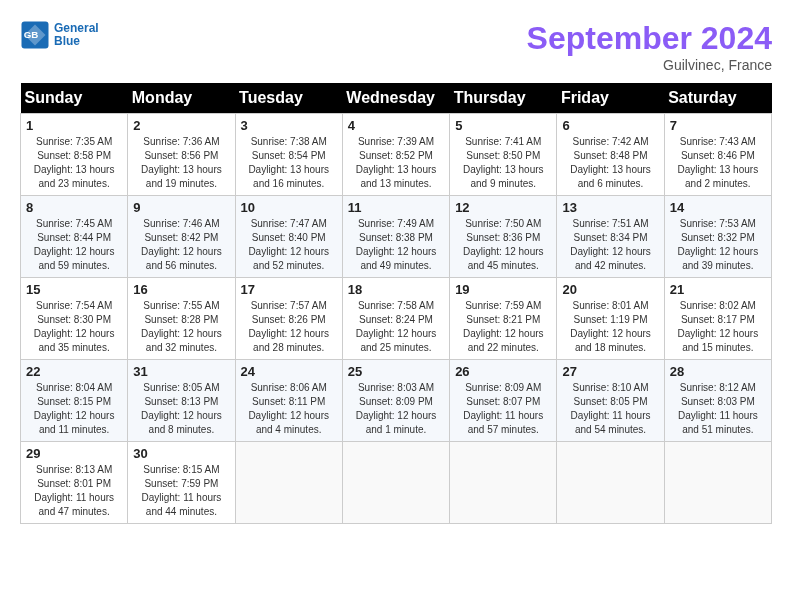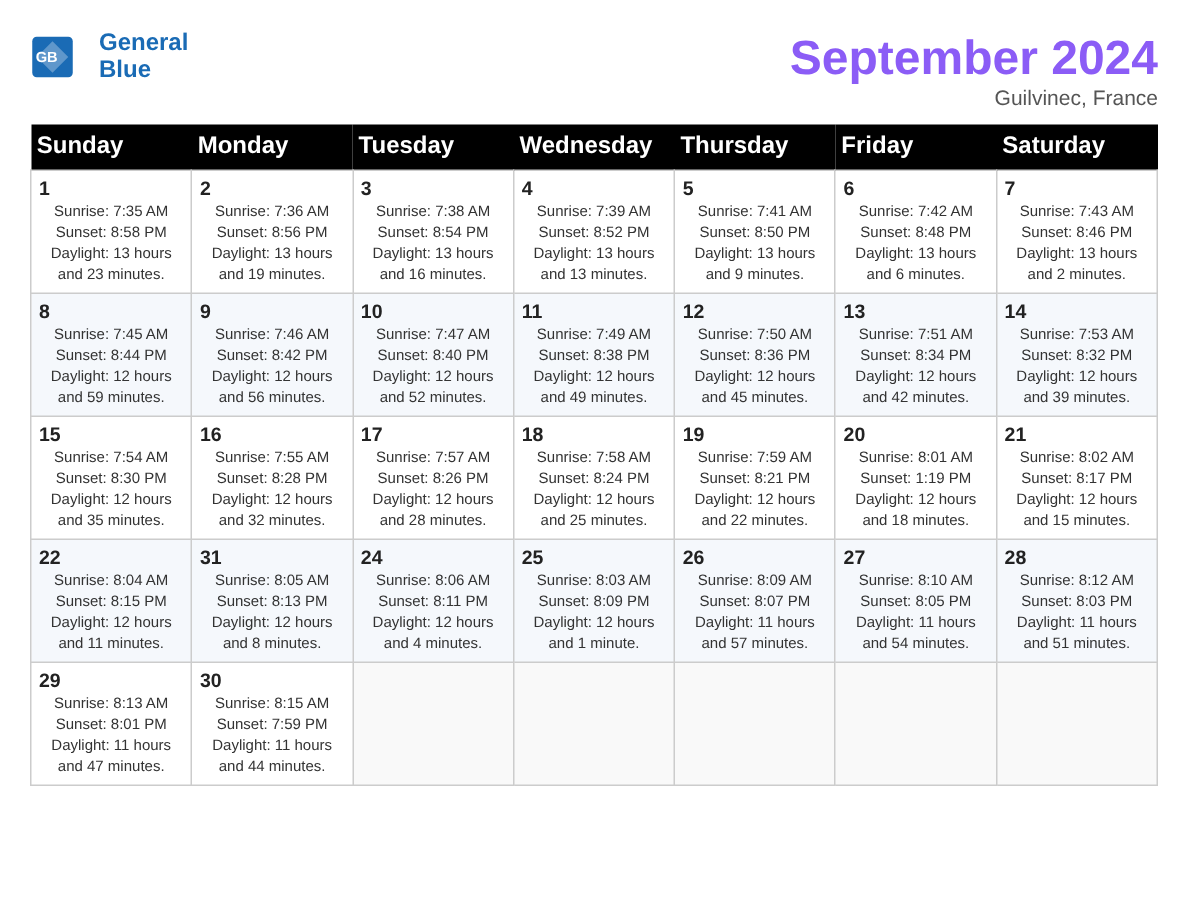--- a/index.html
+++ b/index.html
@@ -14,25 +14,24 @@
       display: flex;
       justify-content: space-between;
       align-items: flex-start;
       margin-bottom: 10px;
     }
     .logo {
       display: flex;
       align-items: center;
     }
     .logo-text {
-      font-size: 16px;
+      font-size: 12px;
       font-weight: bold;
       color: #333;
       line-height: 1.1;
-      margin-left: 12px;
     }
     .logo-text span {
       color: #1a6bb5;
     }
     .logo-icon {
       width: 30px;
       height: 30px;
       margin-right: 4px;
     }
     .title-block {

